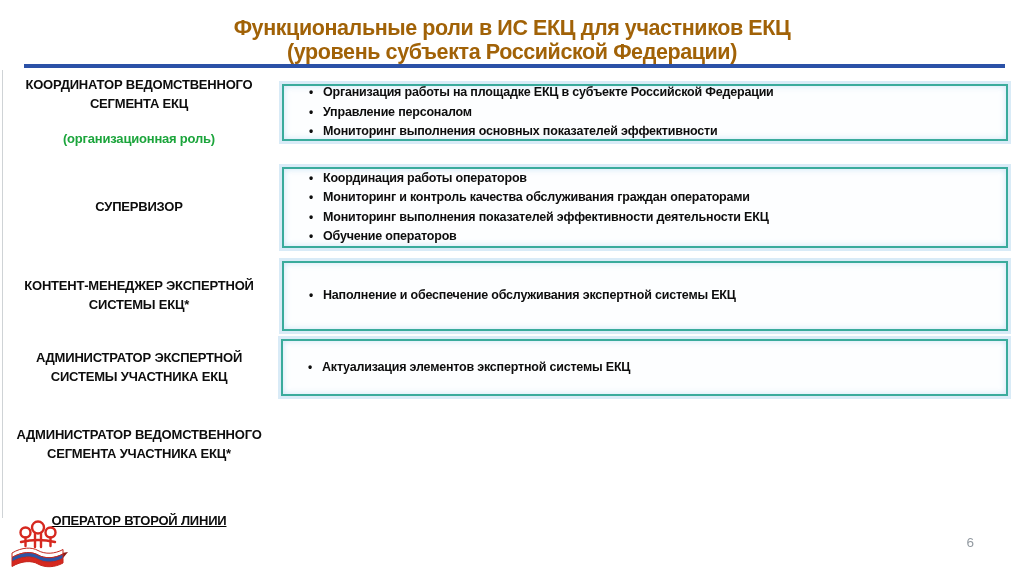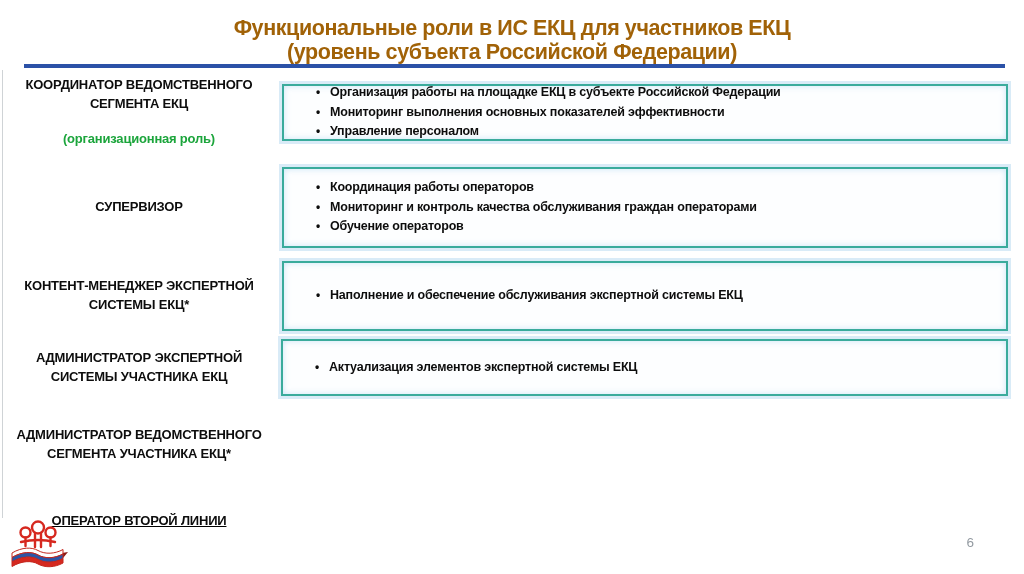--- a/index.html
+++ b/index.html
@@ -46,21 +46,21 @@
     margin-top:16px;
   }
   .box{
     flex:1;align-self:stretch;position:relative;
     background:#fdfeff;
     border:2px solid #3aab9c;
     box-shadow:0 0 0 3px #d9ebf7, inset 0 0 6px rgba(173,214,240,.65);
     display:flex;align-items:center;
   }
   ul.bullets{
-    list-style:none;margin:15px;padding:2px 10px 2px 14px;
+    list-style:none;margin:8px;padding:2px 10px 2px 14px;
   }
   ul.bullets li{
     position:relative;padding-left:17px;
     font-weight:bold;font-size:12.5px;line-height:1.55;color:#0d0d0d;
     letter-spacing:-0.2px;
   }
   ul.bullets li::before{
     content:"\2022";position:absolute;left:3px;top:0;
     font-size:12px;color:#0d0d0d;
   }
@@ -85,34 +85,35 @@
 <div class="left-hairline"></div>
 
 <div class="row r1">
   <div class="role-cell">
     <div class="role">КООРДИНАТОР ВЕДОМСТВЕННОГО СЕГМЕНТА ЕКЦ</div>
     <div class="role-note">(организационная роль)</div>
   </div>
   <div class="box">
     <ul class="bullets">
         <li>Организация работы на площадке ЕКЦ в субъекте Российской Федерации</li>
+        <li>Управление персоналом</li>
         <li>Мониторинг выполнения основных показателей эффективности</li>
-        <li>Управление персоналом</li>
       </ul>
   </div>
 </div>
 
 <div class="row r2">
   <div class="role-cell">
     <div class="role">СУПЕРВИЗОР</div>
   </div>
   <div class="box">
     <ul class="bullets">
         <li>Координация работы операторов</li>
         <li>Мониторинг и контроль качества обслуживания граждан операторами</li>
+        <li>Мониторинг выполнения показателей эффективности деятельности ЕКЦ</li>
         <li>Обучение операторов</li>
       </ul>
   </div>
 </div>
 
 <div class="row r3">
   <div class="role-cell">
     <div class="role">КОНТЕНТ-МЕНЕДЖЕР ЭКСПЕРТНОЙ СИСТЕМЫ ЕКЦ*</div>
   </div>
   <div class="box">

